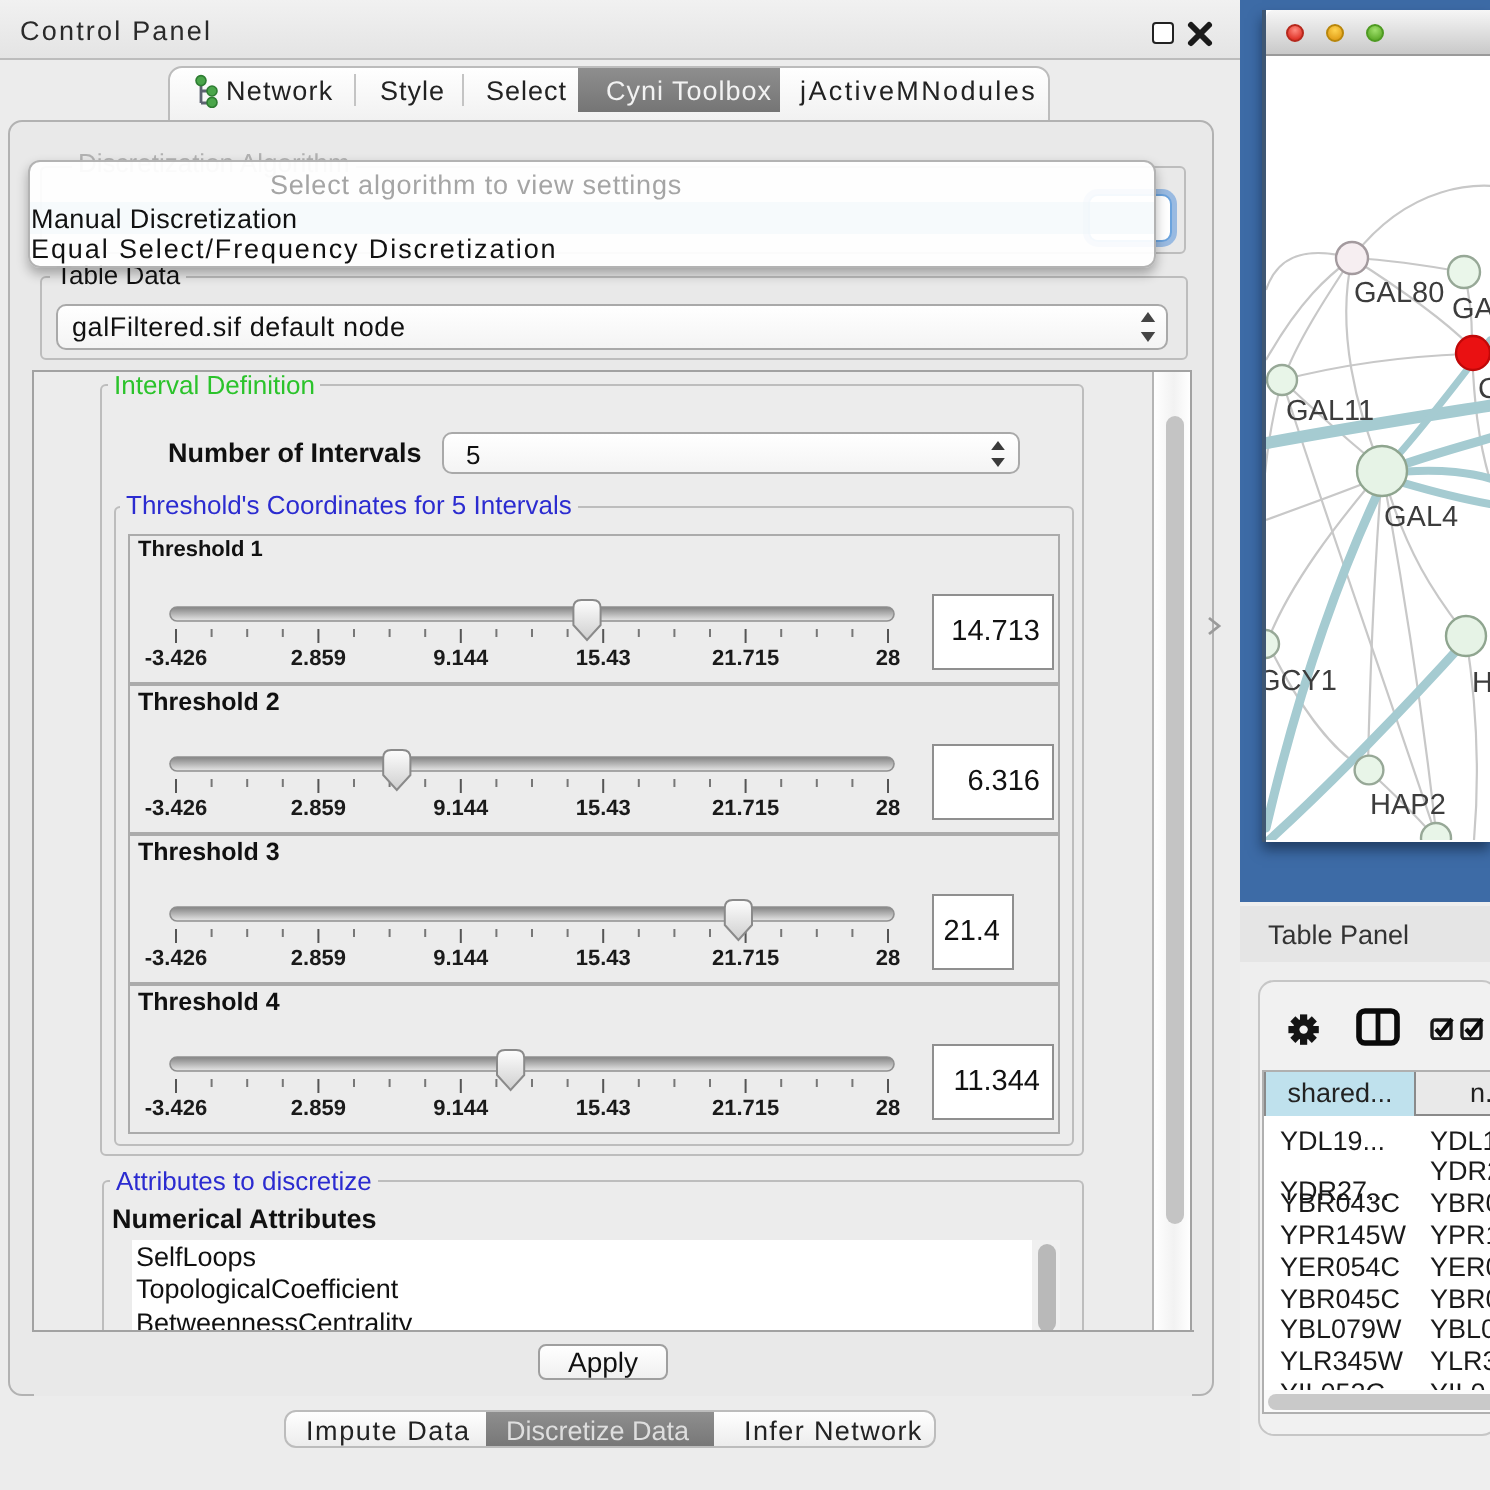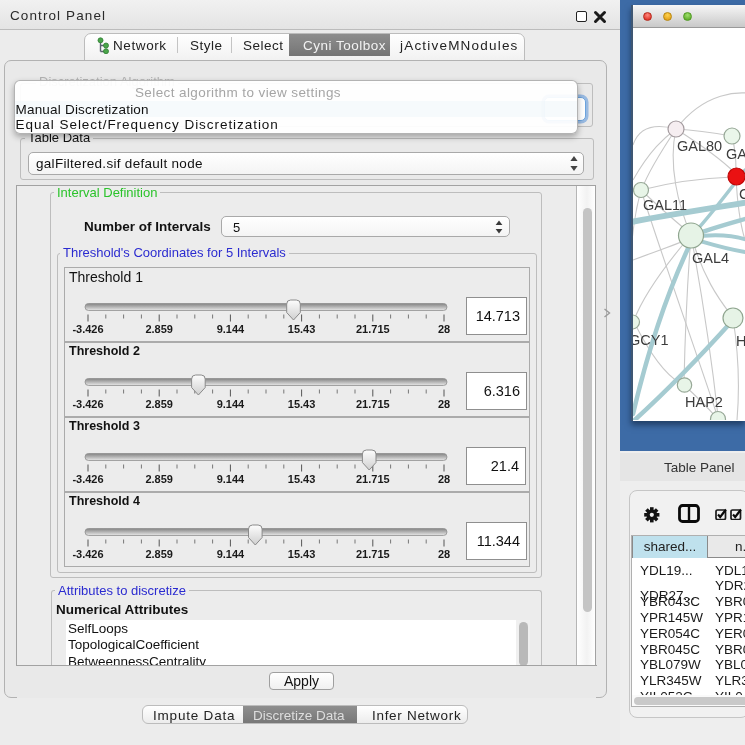--- a/index.html
+++ b/index.html
@@ -53,21 +53,21 @@
 <div class="abs" style="left:84px;top:219px;font-weight:bold;font-size:13.5px;">Number of Intervals</div>
 <div class="combo" style="left:221px;top:216px;width:289px;height:21px;"></div>
 <div class="abs" style="left:233px;top:219.5px;">5</div>
 <svg class="abs" style="left:494px;top:220px;" width="10" height="14">
     <path d="M5 0.5 L8.4 5 L1.6 5 Z" fill="#3a3a3a"></path>
     <path d="M5 13.5 L8.4 9 L1.6 9 Z" fill="#3a3a3a"></path>
   </svg>
 <div class="grp" style="left:57px;top:253px;width:480px;height:320px;background:#ececec;"></div>
 <div class="gtitle" style="left:60px;top:246px;color:#2b2bd0;background:#ececec;">Threshold's Coordinates for 5 Intervals</div>
 <div class="abs" style="left:64px;top:266.8px;width:466px;height:75.0px;background:#ececec;border:1px solid #ababab;"></div>
-<div class="abs" style="left:69px;top:269.3px;font-weight:normal;font-size:14px;">Threshold 1</div>
+<div class="abs" style="left:69px;top:269.3px;font-weight:bold;font-size:11px;">Threshold 1</div>
 <svg class="abs" style="left:64px;top:266.8px;" width="466" height="74">
     <rect x="21.0" y="36.5" width="362.0" height="7" rx="3.5" fill="url(#trk)" stroke="#8f8f8f" stroke-width="0.8"></rect>
     <line x1="24.0" y1="47.5" x2="24.0" y2="54.5" stroke="#555" stroke-width="1"></line>
     <line x1="41.8" y1="47.5" x2="41.8" y2="51.5" stroke="#777" stroke-width="1"></line>
     <line x1="59.6" y1="47.5" x2="59.6" y2="51.5" stroke="#777" stroke-width="1"></line>
     <line x1="77.4" y1="47.5" x2="77.4" y2="51.5" stroke="#777" stroke-width="1"></line>
     <line x1="95.2" y1="47.5" x2="95.2" y2="54.5" stroke="#555" stroke-width="1"></line>
     <line x1="113.0" y1="47.5" x2="113.0" y2="51.5" stroke="#777" stroke-width="1"></line>
     <line x1="130.8" y1="47.5" x2="130.8" y2="51.5" stroke="#777" stroke-width="1"></line>
     <line x1="148.6" y1="47.5" x2="148.6" y2="51.5" stroke="#777" stroke-width="1"></line>
@@ -153,21 +153,21 @@
     <line x1="362.2" y1="47.5" x2="362.2" y2="51.5" stroke="#777" stroke-width="1"></line>
     <line x1="380.0" y1="47.5" x2="380.0" y2="54.5" stroke="#555" stroke-width="1"></line>
     <text x="24.0" y="65.5" font-size="11" font-weight="bold" fill="#1a1a1a" text-anchor="middle" font-family="Liberation Sans">-3.426</text>
     <text x="95.2" y="65.5" font-size="11" font-weight="bold" fill="#1a1a1a" text-anchor="middle" font-family="Liberation Sans">2.859</text>
     <text x="166.4" y="65.5" font-size="11" font-weight="bold" fill="#1a1a1a" text-anchor="middle" font-family="Liberation Sans">9.144</text>
     <text x="237.6" y="65.5" font-size="11" font-weight="bold" fill="#1a1a1a" text-anchor="middle" font-family="Liberation Sans">15.43</text>
     <text x="308.8" y="65.5" font-size="11" font-weight="bold" fill="#1a1a1a" text-anchor="middle" font-family="Liberation Sans">21.715</text>
     <text x="380.0" y="65.5" font-size="11" font-weight="bold" fill="#1a1a1a" text-anchor="middle" font-family="Liberation Sans">28</text>
     <path d="M 298.4 37 Q 298.4 33 302.4 33 L 308.0 33 Q 312.0 33 312.0 37 L 312.0 45.5 L 305.2 53 L 298.4 45.5 Z" fill="url(#thm)" stroke="#8a8a8a" stroke-width="1"></path>
   </svg>
-<div class="abs" style="left:466px;top:446.7px;width:60px;height:38px;background:#fff;border:1px solid #8f8f8f;font-size:14.5px;text-align:right;line-height:36px;padding-right:6px;">21.4</div>
+<div class="abs" style="left:466px;top:446.7px;width:41px;height:38px;background:#fff;border:1px solid #8f8f8f;font-size:14.5px;text-align:right;line-height:36px;padding-right:6px;">21.4</div>
 <div class="abs" style="left:64px;top:491.7px;width:466px;height:75.0px;background:#ececec;border:1px solid #ababab;"></div>
 <div class="abs" style="left:69px;top:494.2px;font-weight:bold;font-size:12.5px;">Threshold 4</div>
 <svg class="abs" style="left:64px;top:491.7px;" width="466" height="74">
     <rect x="21.0" y="36.5" width="362.0" height="7" rx="3.5" fill="url(#trk)" stroke="#8f8f8f" stroke-width="0.8"></rect>
     <line x1="24.0" y1="47.5" x2="24.0" y2="54.5" stroke="#555" stroke-width="1"></line>
     <line x1="41.8" y1="47.5" x2="41.8" y2="51.5" stroke="#777" stroke-width="1"></line>
     <line x1="59.6" y1="47.5" x2="59.6" y2="51.5" stroke="#777" stroke-width="1"></line>
     <line x1="77.4" y1="47.5" x2="77.4" y2="51.5" stroke="#777" stroke-width="1"></line>
     <line x1="95.2" y1="47.5" x2="95.2" y2="54.5" stroke="#555" stroke-width="1"></line>
     <line x1="113.0" y1="47.5" x2="113.0" y2="51.5" stroke="#777" stroke-width="1"></line>
@@ -277,21 +277,21 @@
     <text x="692" y="263" font-size="14.5" fill="#3c3c3c" font-family="Liberation Sans">GAL4</text>
     <text x="629" y="345" font-size="14.5" fill="#3c3c3c" font-family="Liberation Sans">GCY1</text>
     <text x="736" y="346" font-size="14.5" fill="#3c3c3c" font-family="Liberation Sans">H</text>
     <text x="685" y="407" font-size="14.5" fill="#3c3c3c" font-family="Liberation Sans">HAP2</text>
   </svg>
 <svg class="abs" style="left:603px;top:308px;" width="8" height="10">
     <path d="M1.5 1 L6.5 5 L1.5 9" fill="none" stroke="#9a9a9a" stroke-width="1.4"></path>
   </svg>
 <div class="abs" style="left:620px;top:451px;width:125px;height:294px;background:#eeeeee;"></div>
 <div class="abs" style="left:620px;top:453px;width:125px;height:28px;background:#e5e5e5;"></div>
-<div class="abs" style="left:664px;top:460px;font-size:13.5px;color:#333;">Table Panel</div>
+<div class="abs" style="left:634px;top:460px;font-size:13.5px;color:#333;">Table Panel</div>
 <div class="abs" style="left:629px;top:490px;width:120px;height:228px;background:#f1f1f1;border:1px solid #c6c6c6;border-radius:8px;"></div>
 <svg class="abs" style="left:644px;top:507px;" width="16" height="16">
     <g transform="translate(7.8,7.8)" fill="#141414">
       <rect x="-1.8" y="-7.6" width="3.6" height="3.4" transform="rotate(0)"></rect>
       <rect x="-1.8" y="-7.6" width="3.6" height="3.4" transform="rotate(45)"></rect>
       <rect x="-1.8" y="-7.6" width="3.6" height="3.4" transform="rotate(90)"></rect>
       <rect x="-1.8" y="-7.6" width="3.6" height="3.4" transform="rotate(135)"></rect>
       <rect x="-1.8" y="-7.6" width="3.6" height="3.4" transform="rotate(180)"></rect>
       <rect x="-1.8" y="-7.6" width="3.6" height="3.4" transform="rotate(225)"></rect>
       <rect x="-1.8" y="-7.6" width="3.6" height="3.4" transform="rotate(270)"></rect>

